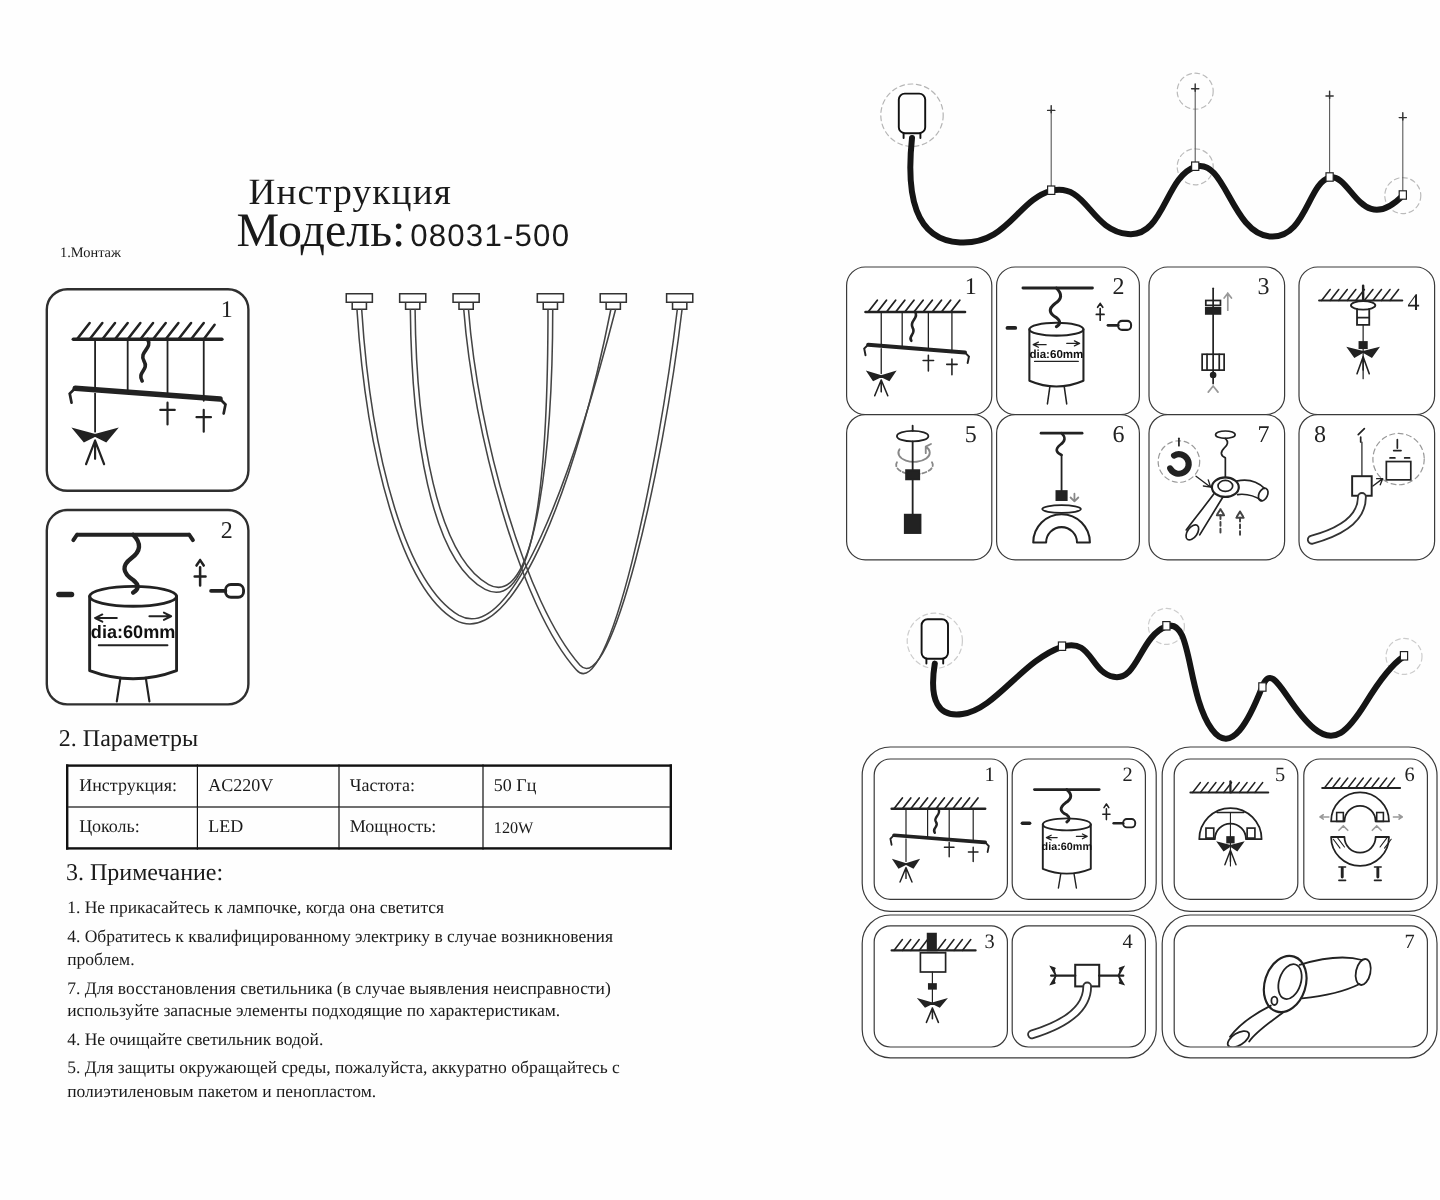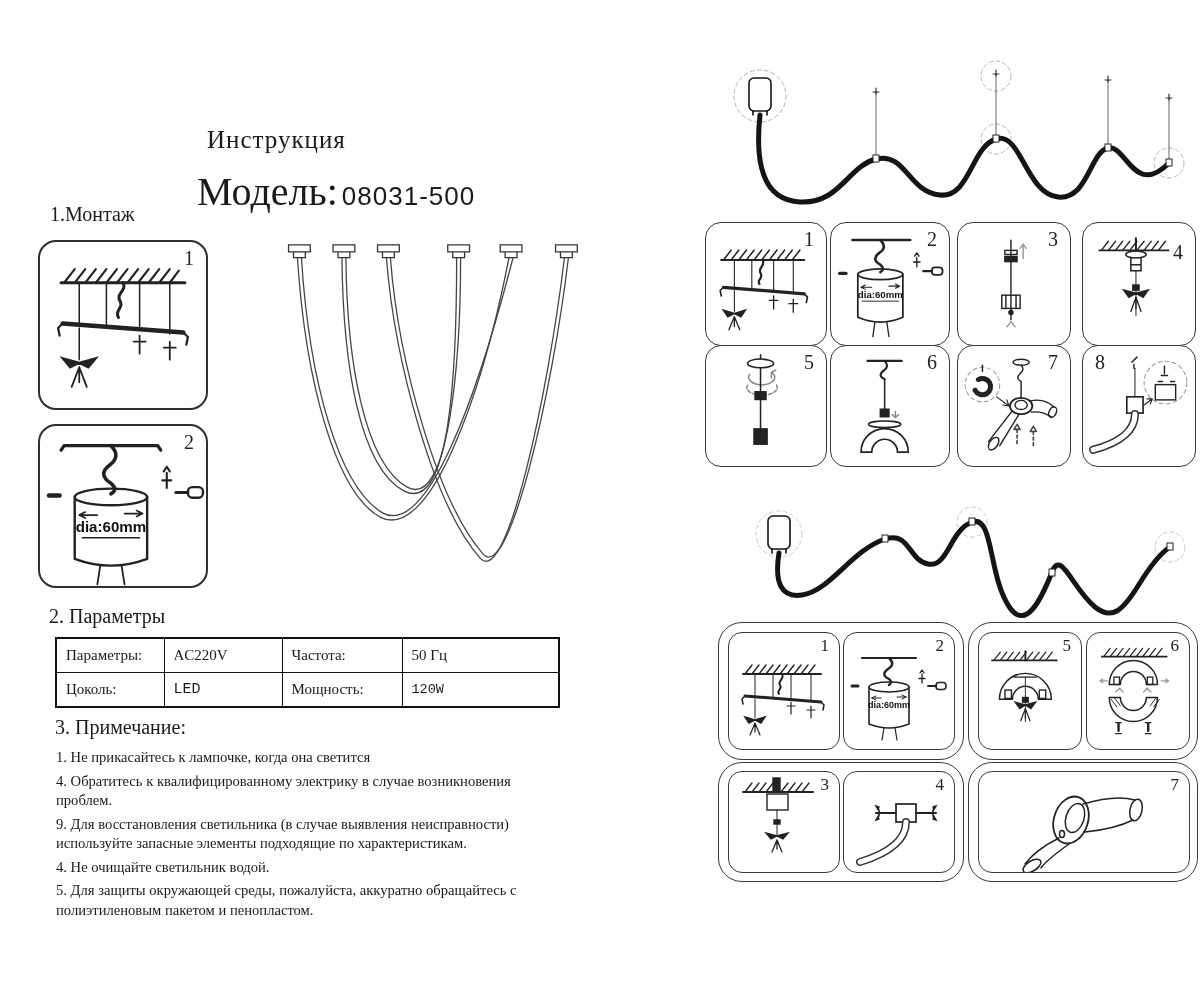--- a/index.html
+++ b/index.html
@@ -1,45 +1,45 @@
 <!DOCTYPE html>
 <html><head>
 <meta charset="utf-8">
 <style>
   html,body{margin:0;padding:0;}
   body{width:1200px;height:1000px;background:#fefefe;position:relative;overflow:hidden;
        font-family:"Liberation Serif", serif;color:#1a1a1a;}
   .abs{position:absolute;}
-  .title{font-size:25px;letter-spacing:1px;}
+  .title{font-size:31px;letter-spacing:1px;margin-top:16px;}
   .model-label{font-size:40px;}
   .model-value{font-family:"Liberation Sans", sans-serif;font-size:26px;letter-spacing:1px;margin-top:16px;}
   .h-sec{font-size:19px;}
   .panel{position:absolute;border:2px solid #2f2f2f;border-radius:18px;background:#fff;}
   .panel-thin{position:absolute;border:1.6px solid #3a3a3a;border-radius:16px;background:#fff;}
   .group-box{position:absolute;border:1.6px solid #3a3a3a;border-radius:24px;background:#fff;}
   .num{position:absolute;top:5px;right:12px;font-size:20px;color:#222;}
   .num-left{position:absolute;top:5px;left:12px;font-size:20px;color:#222;}
   .num-sm{position:absolute;top:3px;right:10px;font-size:17px;color:#222;}
   .panel svg,.panel-thin svg{position:absolute;left:0;top:0;width:100%;height:100%;}
   table.params{border-collapse:collapse;table-layout:fixed;font-size:15px;}
   table.params td{border:1.2px solid #111;height:33px;padding:0 0 0 9px;vertical-align:middle;}
   table.params{border:2px solid #111;}
-  td.sans{font-family:Liberation Mono, monospace;font-size:13.5px;}
+  td.sans{font-family:Liberation Serif, serif;font-size:13.5px;}
   .notes{font-size:14.6px;line-height:19.5px;width:522px;}
   .notes div{margin:4px;}
 </style>
 </head>
 <body>
 
 <div class="abs title" style="left:207px;top:126px;">Инструкция</div>
 <div class="abs" style="left:197px;top:168px;">
   <span class="model-label">Модель:</span>
   <span class="model-value">08031-500</span>
 </div>
-<div class="abs h-sec" style="left:50px;top:203px;font-size:20px;">1.Монтаж</div>
+<div class="abs h-sec" style="left:50px;top:203px;font-size:12px;">1.Монтаж</div>
 
 <div class="panel" style="left:38px;top:240px;width:166px;height:166px;">
   <span class="num">1</span>
   <svg viewBox="0 0 110 110">
     <g fill="none" stroke="#222" stroke-width="1.5" stroke-linecap="round">
       <path stroke-width="1.4" d="M16,27l7,-9M23,27l7,-9M30,27l7,-9M37,27l7,-9M44,27l7,-9M51,27l7,-9M58,27l7,-9M65,27l7,-9M72,27l7,-9M79,27l7,-9M86,27l6,-8"></path>
       <path d="M14,27 H96" stroke-width="2"></path>
       <path stroke-width="1" d="M26,27 V54 M44,27 V56 M66,27 V58 M86,27 V61"></path>
       <path stroke-width="2" d="M55,27 c3,5 -5,7 -2,12 c3,5 -4,6 -1,11"></path>
       <path stroke-width="3" d="M15,54 L95,60"></path>
@@ -94,39 +94,39 @@
 <div class="abs h-sec" style="left:49px;top:605px;font-size:20px;">2. Параметры</div>
 <table class="params abs" style="left:55px;top:637px;width:503px;">
   <colgroup>
       <col style="width:108px">
       <col style="width:118px">
       <col style="width:120px">
       <col style="width:157px">
     </colgroup>
   <tbody>
       <tr>
-    <td>Параметры:</td>
+    <td>Инструкция:</td>
     <td>AC220V</td>
     <td>Частота:</td>
     <td>50 Гц</td>
   </tr>
   <tr>
     <td>Цоколь:</td>
     <td class="sans" style="font-size:15px;">LED</td>
     <td>Мощность:</td>
     <td class="sans">120W</td>
   </tr>
 </tbody>
   </table>
 
 <div class="abs h-sec" style="left:55px;top:716px;font-size:20px;text-align:right;">3. Примечание:</div>
 <div class="abs notes" style="left:52px;top:744px;">
   <div>1. Не прикасайтесь к лампочке, когда она светится</div>
   <div>4. Обратитесь к квалифицированному электрику в случае возникновения проблем.</div>
-  <div>9. Для восстановления светильника (в случае  выявления неисправности) используйте запасные элементы подходящие по характеристикам.</div>
+  <div>7. Для восстановления светильника (в случае  выявления неисправности) используйте запасные элементы подходящие по характеристикам.</div>
   <div>4. Не очищайте  светильник водой.</div>
   <div>5. Для защиты окружающей среды, пожалуйста, аккуратно обращайтесь с полиэтиленовым пакетом и пенопластом.</div>
 </div>
 
 <svg class="abs" style="left:700px;top:52px;" width="492" height="168" viewBox="0 0 492 168">
   <g fill="none" stroke="#111" stroke-linecap="round">
     <circle cx="60" cy="44" r="26" stroke="#b5b5b5" stroke-width="1" stroke-dasharray="4 3"></circle>
     <circle cx="296" cy="24" r="15" stroke="#bbb" stroke-width="1" stroke-dasharray="4 3"></circle>
     <circle cx="296" cy="87" r="15" stroke="#bbb" stroke-width="1" stroke-dasharray="4 3"></circle>
     <circle cx="469" cy="111" r="15" stroke="#bbb" stroke-width="1" stroke-dasharray="4 3"></circle>

